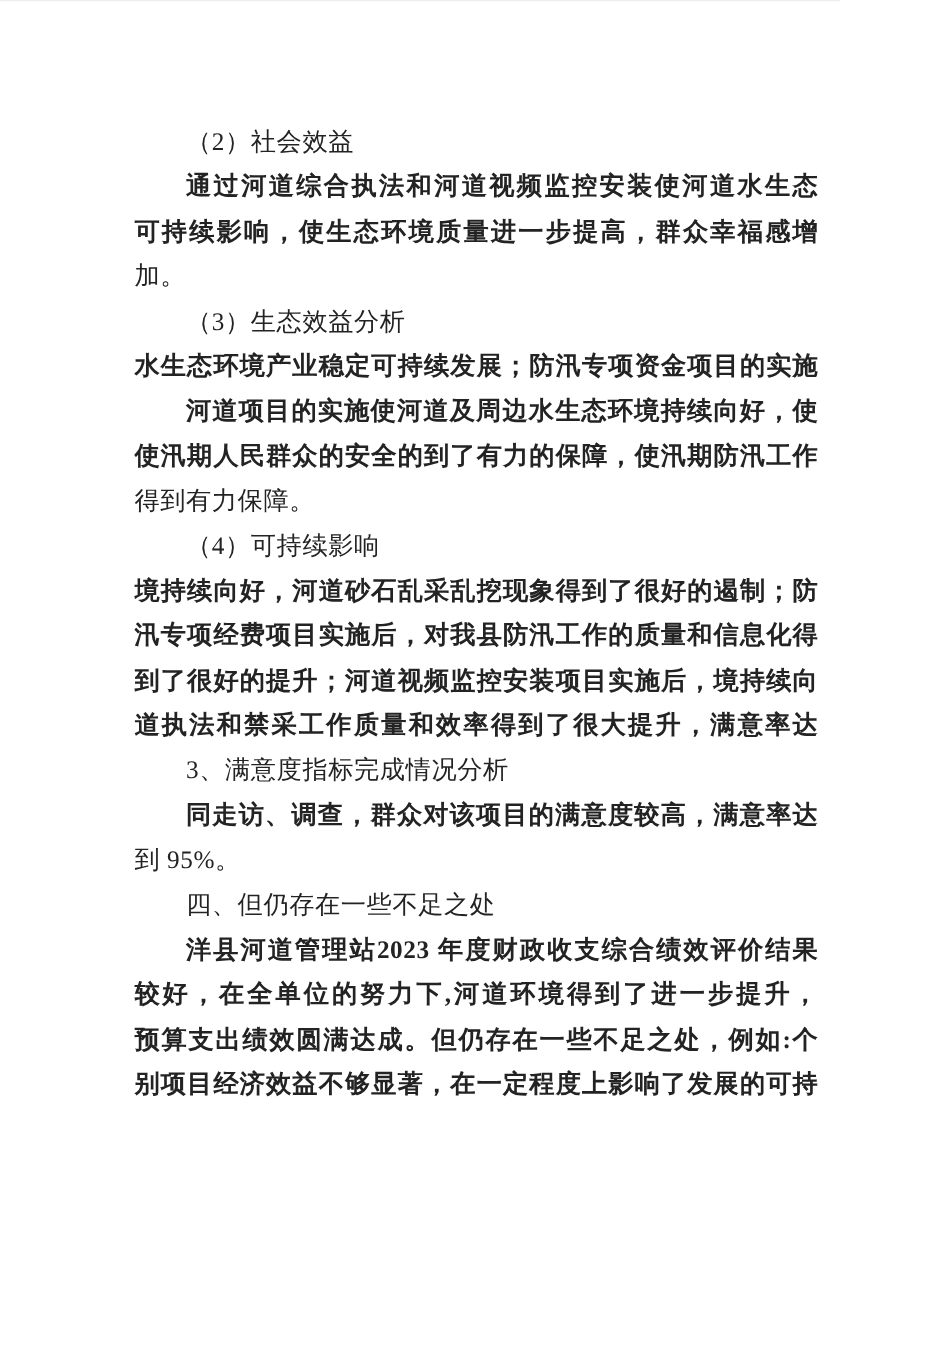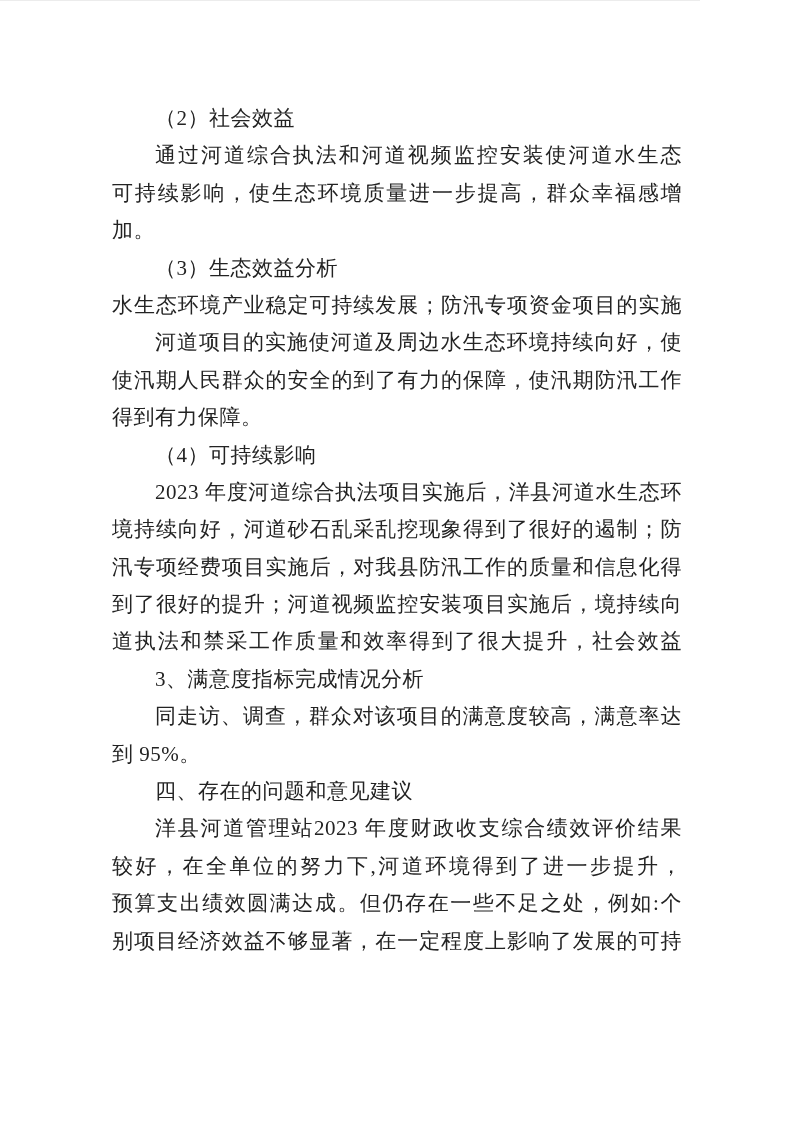--- a/index.html
+++ b/index.html
@@ -35,20 +35,21 @@
     letter-spacing: 0.5px;
     text-align: justify;
     text-align-last: left;
     overflow: hidden;
     white-space: pre;
   }
   .line.justify {
     white-space: normal;
     word-break: break-all;
     text-align-last: justify;
+    font-weight: bold;
   }
   .line.indent {
     text-indent: 43px;
   }
 </style>
 </head>
 <body>
 
 <div class="page">
   <div class="top-edge"></div>
@@ -56,27 +57,26 @@
       <div class="line indent">（2）社会效益</div>
       <div class="line indent justify">通过河道综合执法和河道视频监控安装使河道水生态</div>
       <div class="line justify">可持续影响，使生态环境质量进一步提高，群众幸福感增</div>
       <div class="line">加。</div>
       <div class="line indent">（3）生态效益分析</div>
       <div class="line justify">水生态环境产业稳定可持续发展；防汛专项资金项目的实施</div>
       <div class="line indent justify">河道项目的实施使河道及周边水生态环境持续向好，使</div>
       <div class="line justify">使汛期人民群众的安全的到了有力的保障，使汛期防汛工作</div>
       <div class="line">得到有力保障。</div>
       <div class="line indent">（4）可持续影响</div>
-      <div class="line indent justify">2023 年度河道综合执法项目实施后，洋县河道水生态环</div>
       <div class="line justify">境持续向好，河道砂石乱采乱挖现象得到了很好的遏制；防</div>
       <div class="line justify">汛专项经费项目实施后，对我县防汛工作的质量和信息化得</div>
       <div class="line justify">到了很好的提升；河道视频监控安装项目实施后，境持续向好</div>
-      <div class="line justify">道执法和禁采工作质量和效率得到了很大提升，社会效益</div>
+      <div class="line justify">道执法和禁采工作质量和效率得到了很大提升，满意率达</div>
       <div class="line indent">3、满意度指标完成情况分析</div>
       <div class="line indent justify">同走访、调查，群众对该项目的满意度较高，满意率达</div>
       <div class="line">到 95%。</div>
-      <div class="line indent">四、存在的问题和意见建议</div>
+      <div class="line indent">四、但仍存在一些不足之处</div>
       <div class="line indent justify">洋县河道管理站2023 年度财政收支综合绩效评价结果</div>
       <div class="line justify">较好，在全单位的努力下,河道环境得到了进一步提升，</div>
       <div class="line justify">预算支出绩效圆满达成。但仍存在一些不足之处，例如:个</div>
       <div class="line justify">别项目经济效益不够显著，在一定程度上影响了发展的可持</div>
     </div>
 </div>
 
 </body></html>

